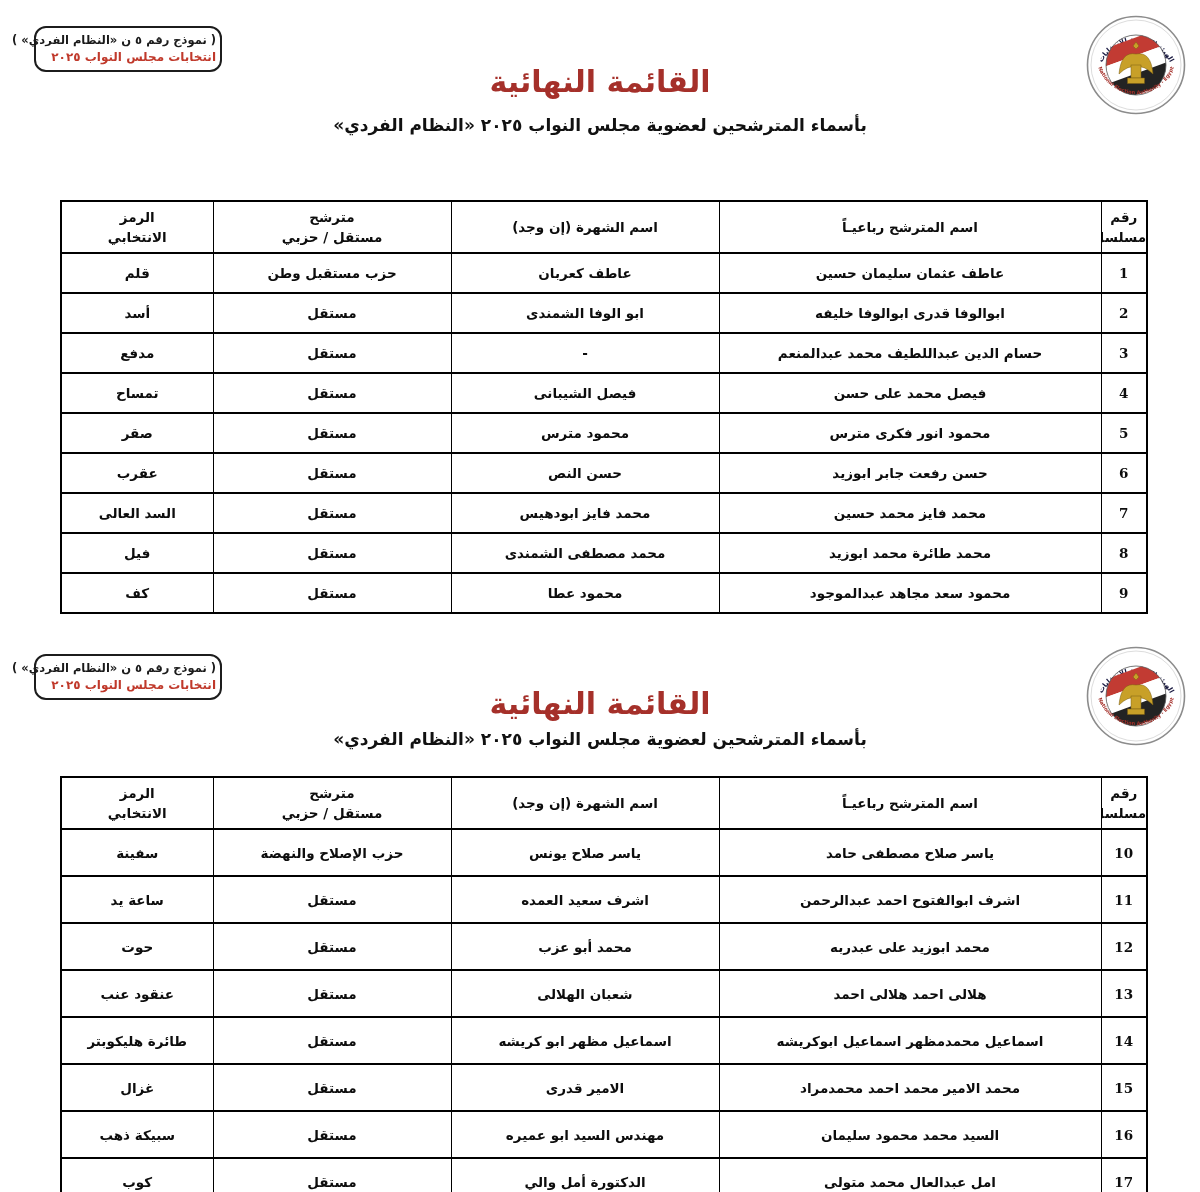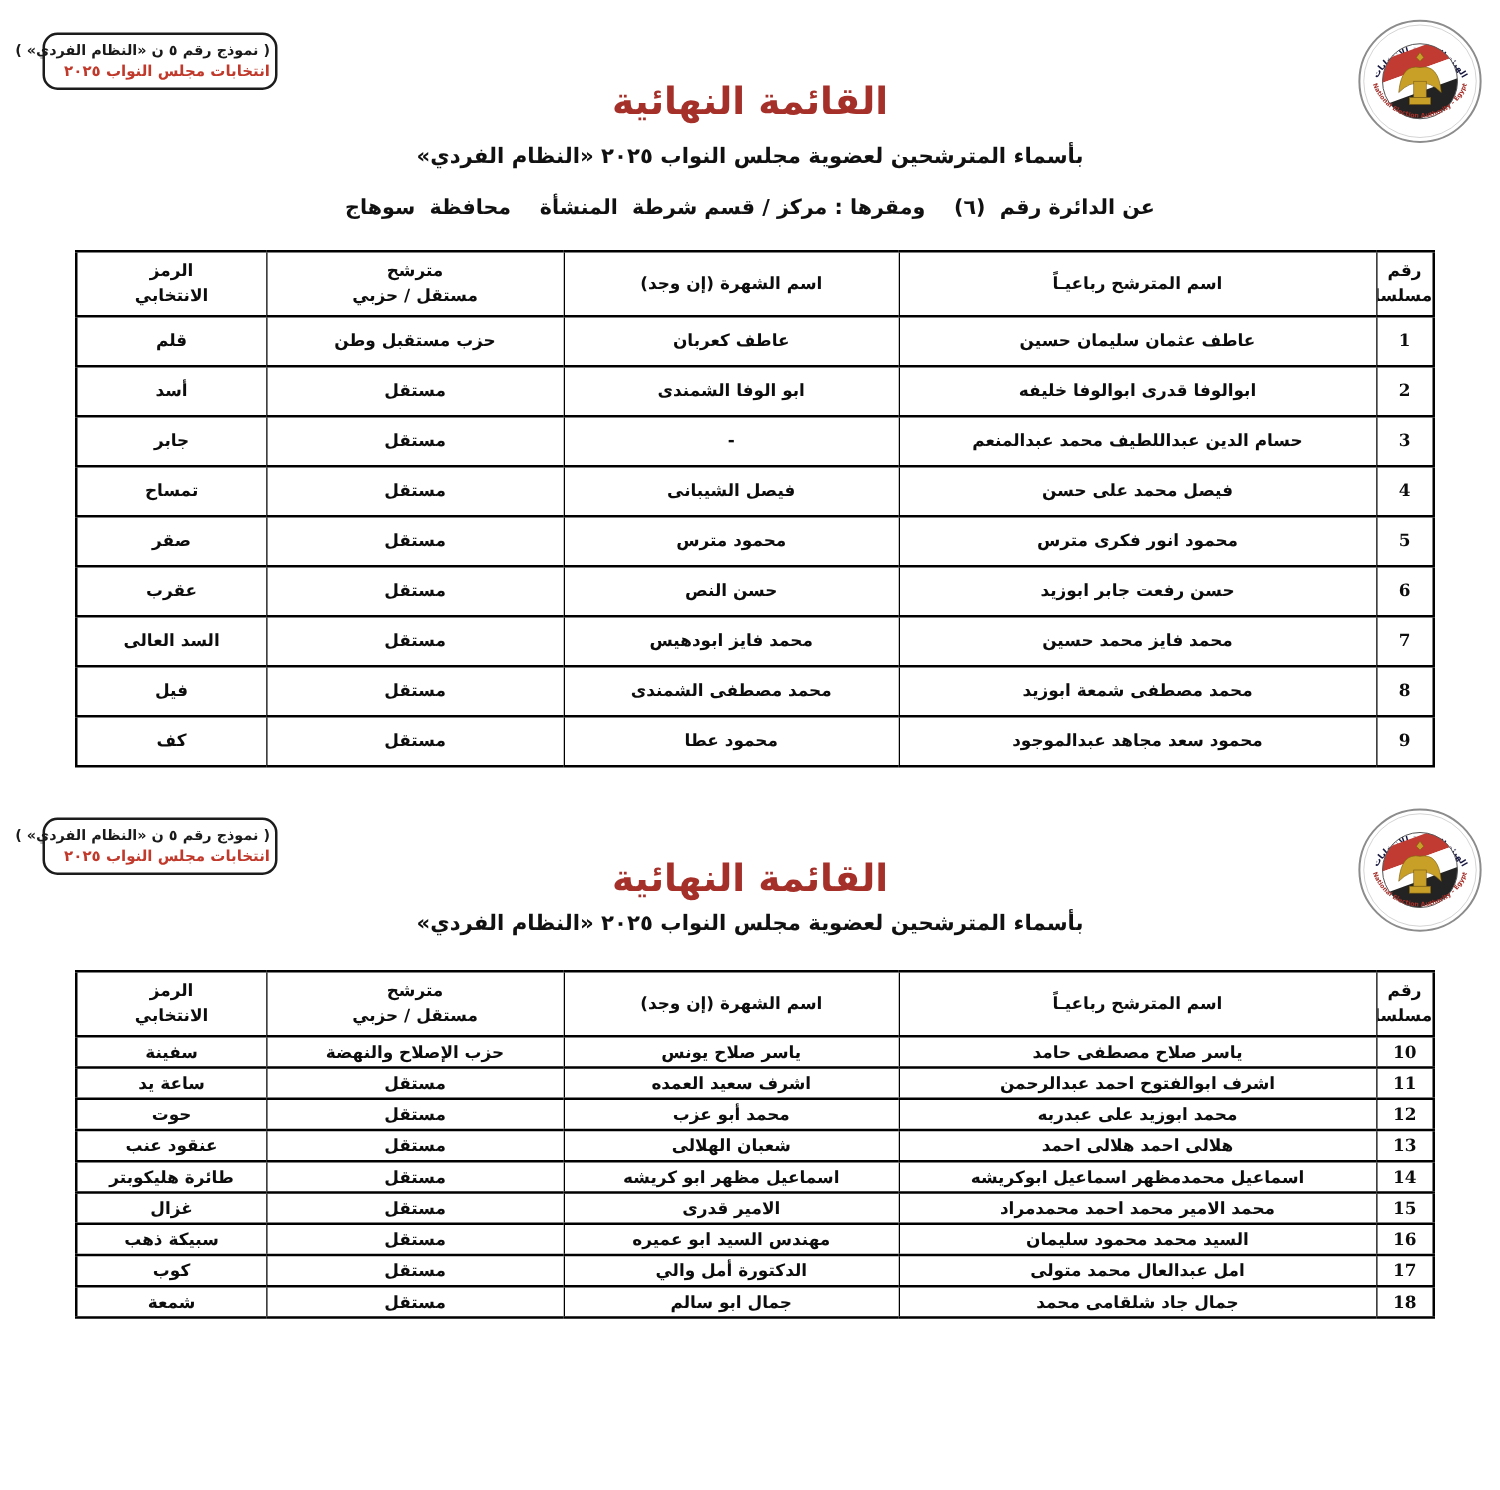--- a/index.html
+++ b/index.html
@@ -51,21 +51,21 @@
     border:2.5px solid #000; background:#fff;
   }
   table.cands th, table.cands td {
     border-left:1.5px solid #000; border-right:1.5px solid #000;
     border-top:2.5px solid #000; border-bottom:2.5px solid #000;
     text-align:center; vertical-align:middle;
     font-weight:bold; color:#0d0d0d; overflow:hidden;
   }
   table.cands thead th { height:52px; font-size:13.5px; white-space:pre-line; line-height:1.5; }
   table.cands tbody td { height:40px; font-size:13.5px; }
-  #page2 table.cands tbody td { height:25px; }
+  #page2 table.cands tbody td { height:47px; }
   td.c-serial { font-size:15px; font-family:"DejaVu Serif","DejaVu Sans",serif; }
   col.w-serial { width:46px; }
   col.w-name   { width:382px; }
   col.w-shohra { width:268px; }
   col.w-party  { width:238px; }
   col.w-symbol { width:152px; }
 </style>
 </head>
 <body>
 
@@ -103,21 +103,20 @@
       <rect x="45" y="50" width="10" height="13"></rect>
       <rect x="41.5" y="63" width="17" height="5.5"></rect>
     </g>
     <text font-size="5" font-weight="bold" fill="#a5302a" text-anchor="middle">
       <textPath href="#arcB1" startOffset="50%">National Election Authority - Egypt</textPath>
     </text>
   </svg>
 
   <div class="doc-title">القائمة النهائية</div>
   <div class="doc-subtitle">بأسماء المترشحين لعضوية مجلس النواب ٢٠٢٥ «النظام الفردي»</div>
-  <div class="doc-district">عن الدائرة رقم  (٦)    ومقرها : مركز / قسم شرطة  المنشأة    محافظة  سوهاج</div>
 
   <div class="table-wrap">
     <table class="cands">
       <colgroup>
         <col class="w-serial">
           <col class="w-name">
           <col class="w-shohra">
           <col class="w-party">
           <col class="w-symbol">
       </colgroup>
@@ -146,21 +145,21 @@
           <td>ابوالوفا قدرى ابوالوفا خليفه</td>
           <td>ابو الوفا الشمندى</td>
           <td>مستقل</td>
           <td>أسد</td>
         </tr>
         <tr>
           <td class="c-serial">3</td>
           <td>حسام الدين عبداللطيف محمد عبدالمنعم</td>
           <td>-</td>
           <td>مستقل</td>
-          <td>جابر</td>
+          <td>مدفع</td>
         </tr>
         <tr>
           <td class="c-serial">4</td>
           <td>فيصل محمد على حسن</td>
           <td>فيصل الشيبانى</td>
           <td>مستقل</td>
           <td>تمساح</td>
         </tr>
         <tr>
           <td class="c-serial">5</td>
@@ -178,21 +177,21 @@
         </tr>
         <tr>
           <td class="c-serial">7</td>
           <td>محمد فايز محمد حسين</td>
           <td>محمد فايز ابودهيس</td>
           <td>مستقل</td>
           <td>السد العالى</td>
         </tr>
         <tr>
           <td class="c-serial">8</td>
-          <td>محمد مصطفى شمعة ابوزيد</td>
+          <td>محمد طائرة محمد ابوزيد</td>
           <td>محمد مصطفى الشمندى</td>
           <td>مستقل</td>
           <td>فيل</td>
         </tr>
         <tr>
           <td class="c-serial">9</td>
           <td>محمود سعد مجاهد عبدالموجود</td>
           <td>محمود عطا</td>
           <td>مستقل</td>
           <td>كف</td>

